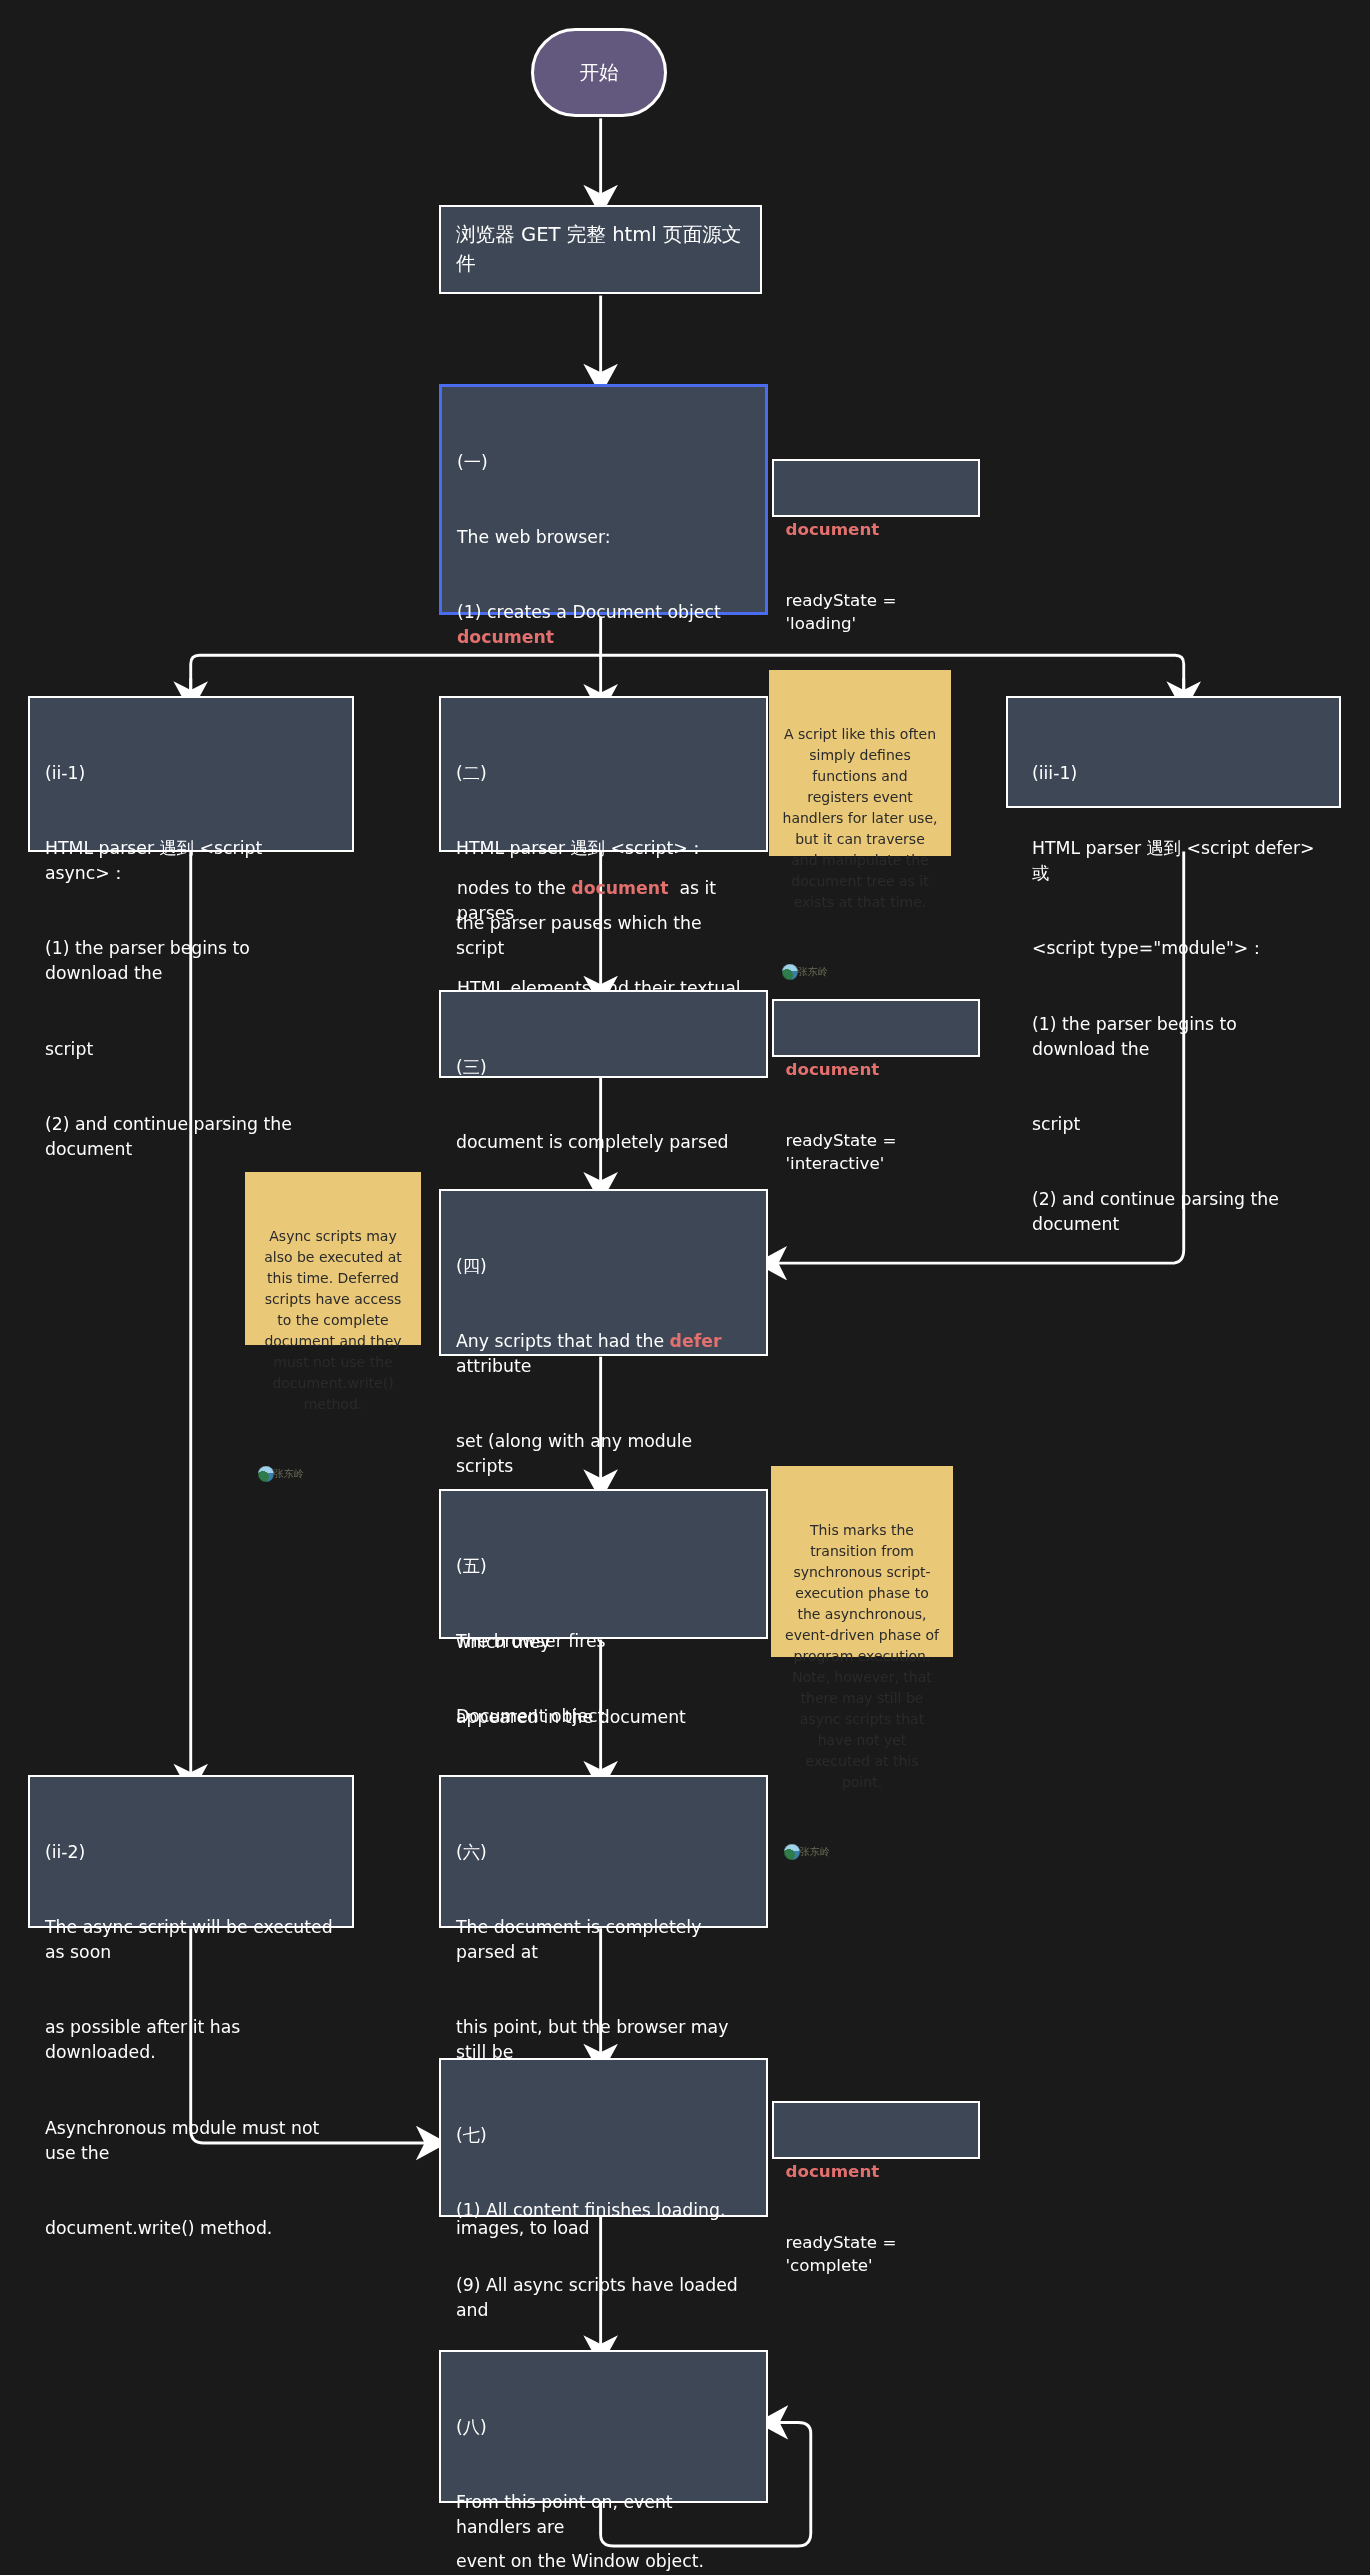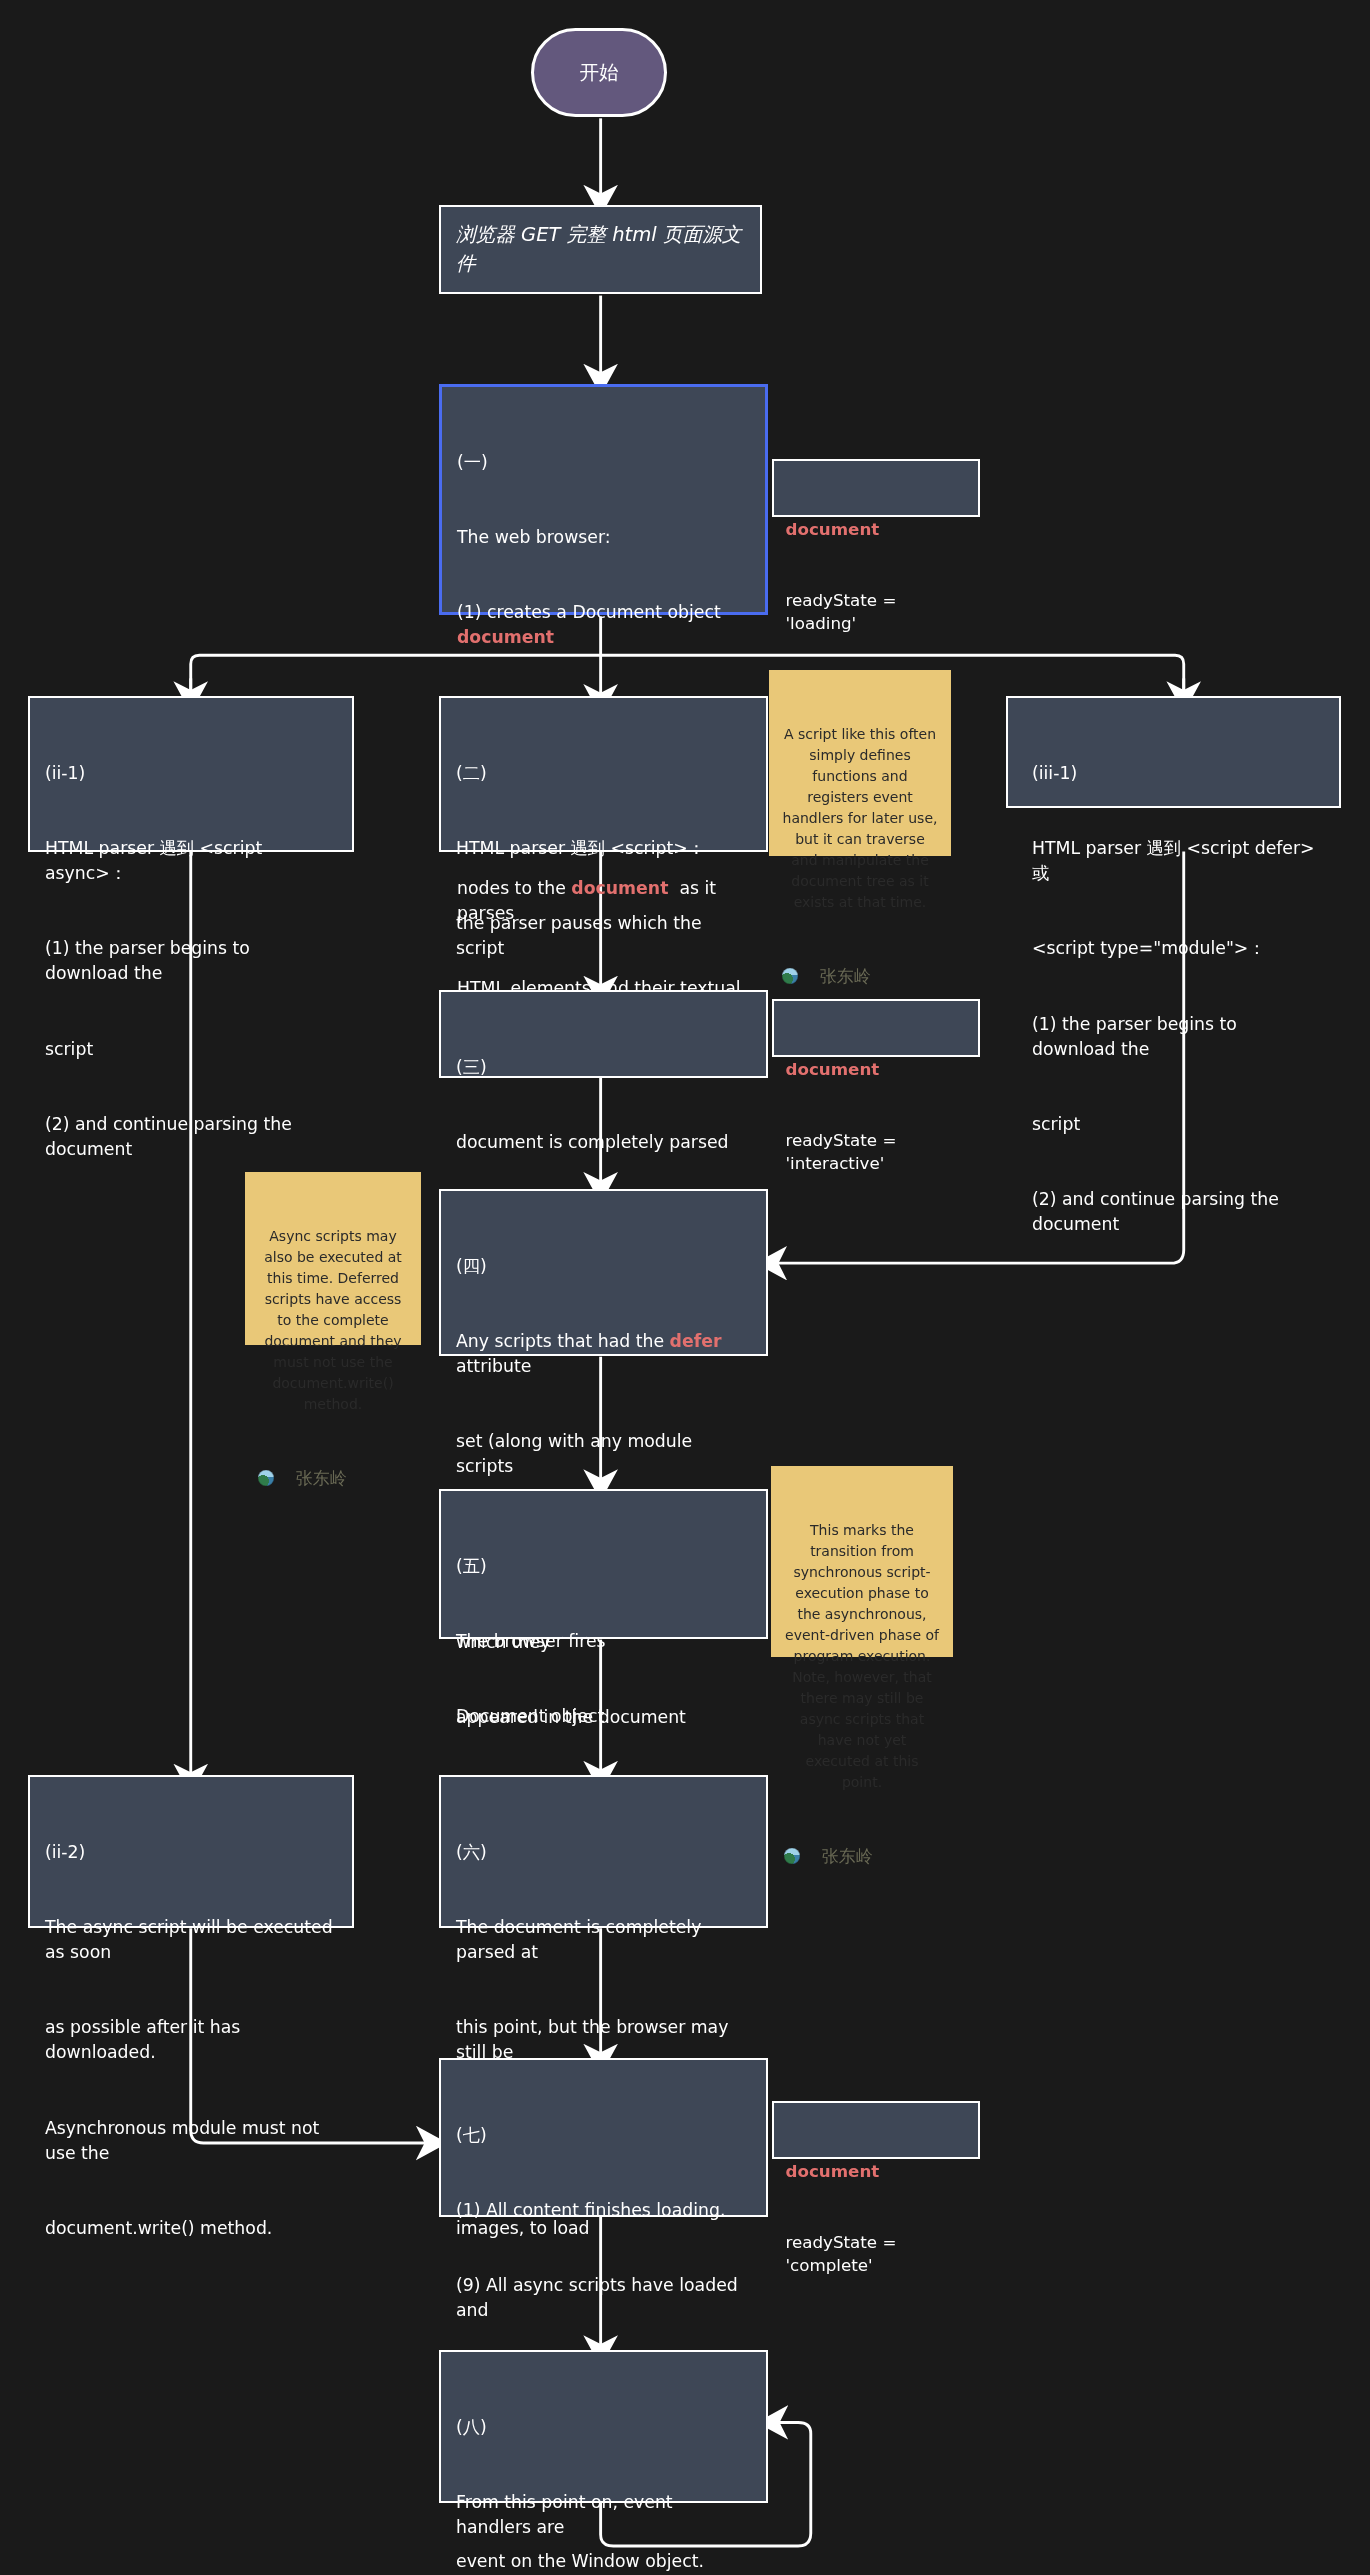--- a/index.html
+++ b/index.html
@@ -17,21 +17,21 @@
     background:#3e4756;
     border:2.9px solid #ffffff;
     box-sizing:border-box;
     color:#ffffff;
     font-size:17.3px;
     line-height:1.45;
     padding:12.7px 15px;
     white-space:pre-wrap;
   }
   .node.blue{border-color:#4a6cf0;border-width:3.5px;}
-  .node.center{display:flex;align-items:center;justify-content:center;font-size:19.6px;font-style:italic;}
+  .node.center{display:flex;align-items:center;justify-content:center;font-size:19.6px;}
 
   
   .oval{
     position:absolute;background:#63587d;border:3.5px solid #ffffff;
     border-radius:5773px;display:flex;align-items:center;justify-content:center;
     font-size:19.6px;color:#ffffff;box-sizing:border-box;
   }
 
   
   .ann{
@@ -42,22 +42,22 @@
   .ann .kw{color:#e2706e;font-weight:bold;}
 
   
   .note{
     position:absolute;background:#e9c878;color:#2a2a2a;
     box-sizing:border-box;padding:11.5px 12.7px 8px 12.7px;
     font-size:14px;line-height:1.5;text-align:center;white-space:pre-wrap;
   }
   .note .body{display:block;}
   .note .sig{
-    display:flex;align-items:center;gap:22px;margin-top:9.2px;
-    font-size:17px;color:#6a6a55;text-align:left;
+    display:flex;align-items:center;gap:0;margin-top:9.2px;
+    font-size:10px;color:#6a6a55;text-align:left;
   }
   .note .av{
     width:16px;height:16px;border-radius:50%;flex:none;
     background:
       radial-gradient(circle at 30% 70%, #2f7b4a 0 38%, transparent 39%),
       linear-gradient(#9fd2ea 0 45%, #3a7fa8 45% 100%);
     box-shadow:inset 0 0 0 0.6px rgba(0,0,0,.25);
   }
 
   .kw{color:#e2706e;font-weight:bold;}

